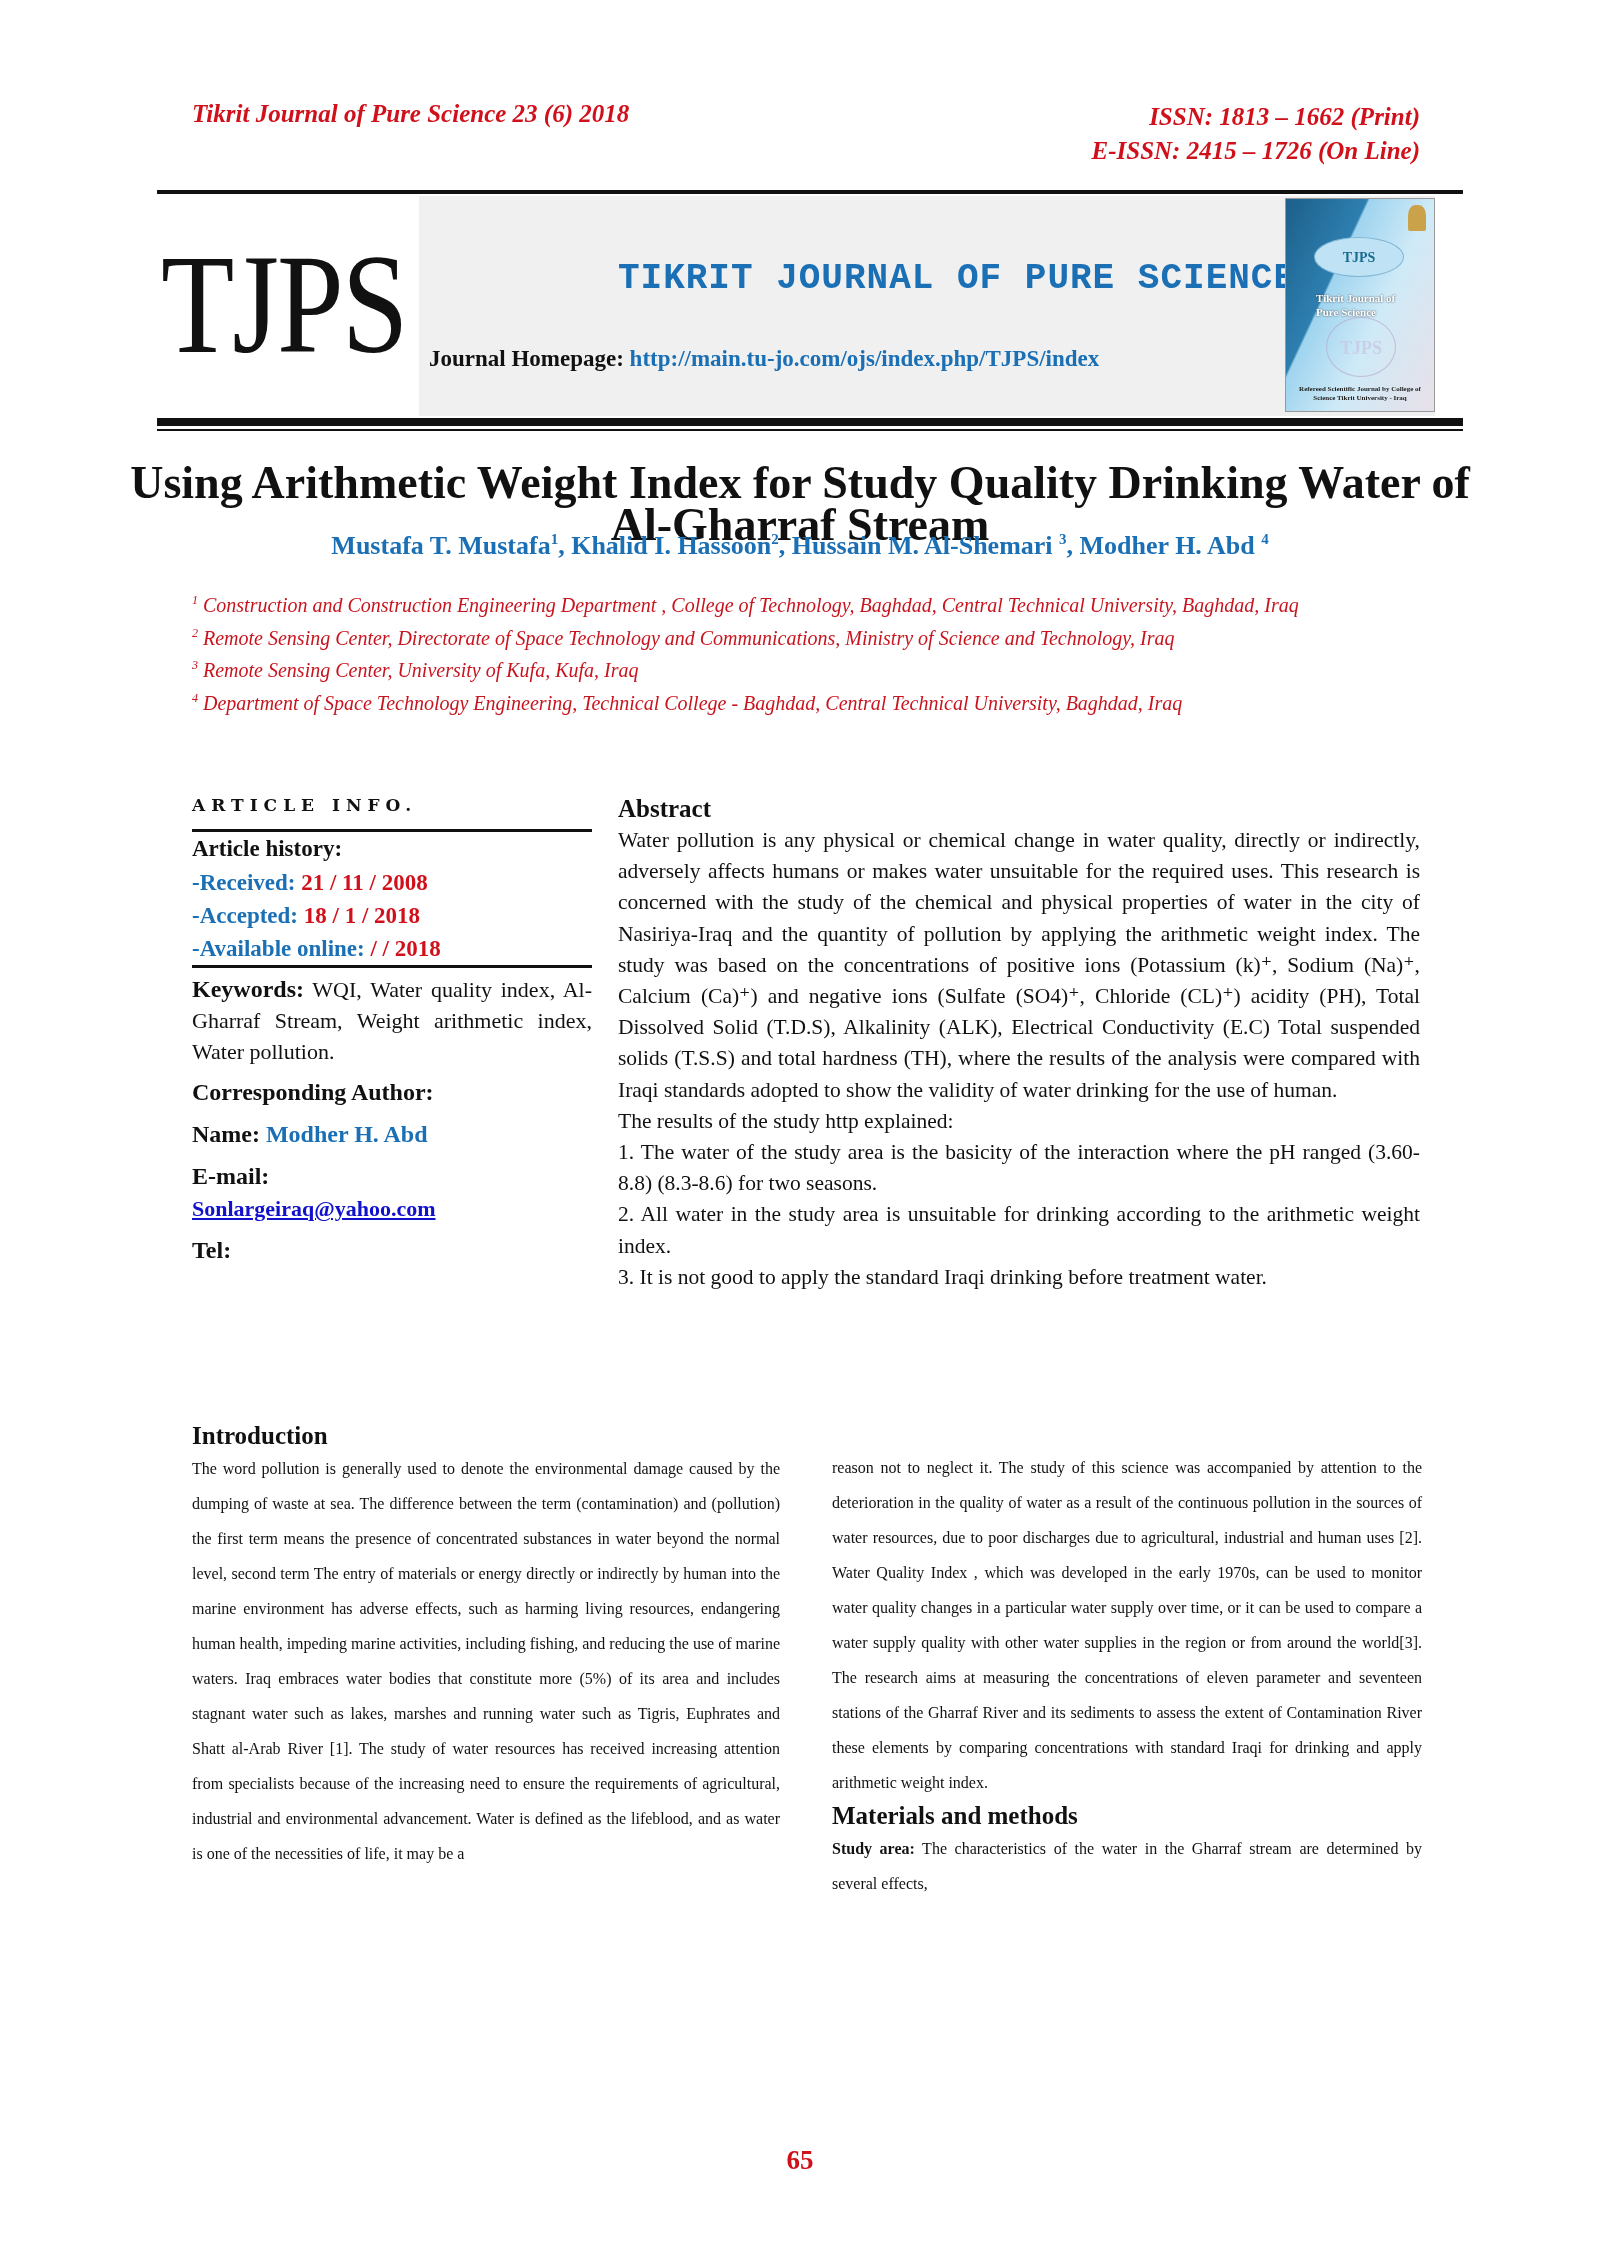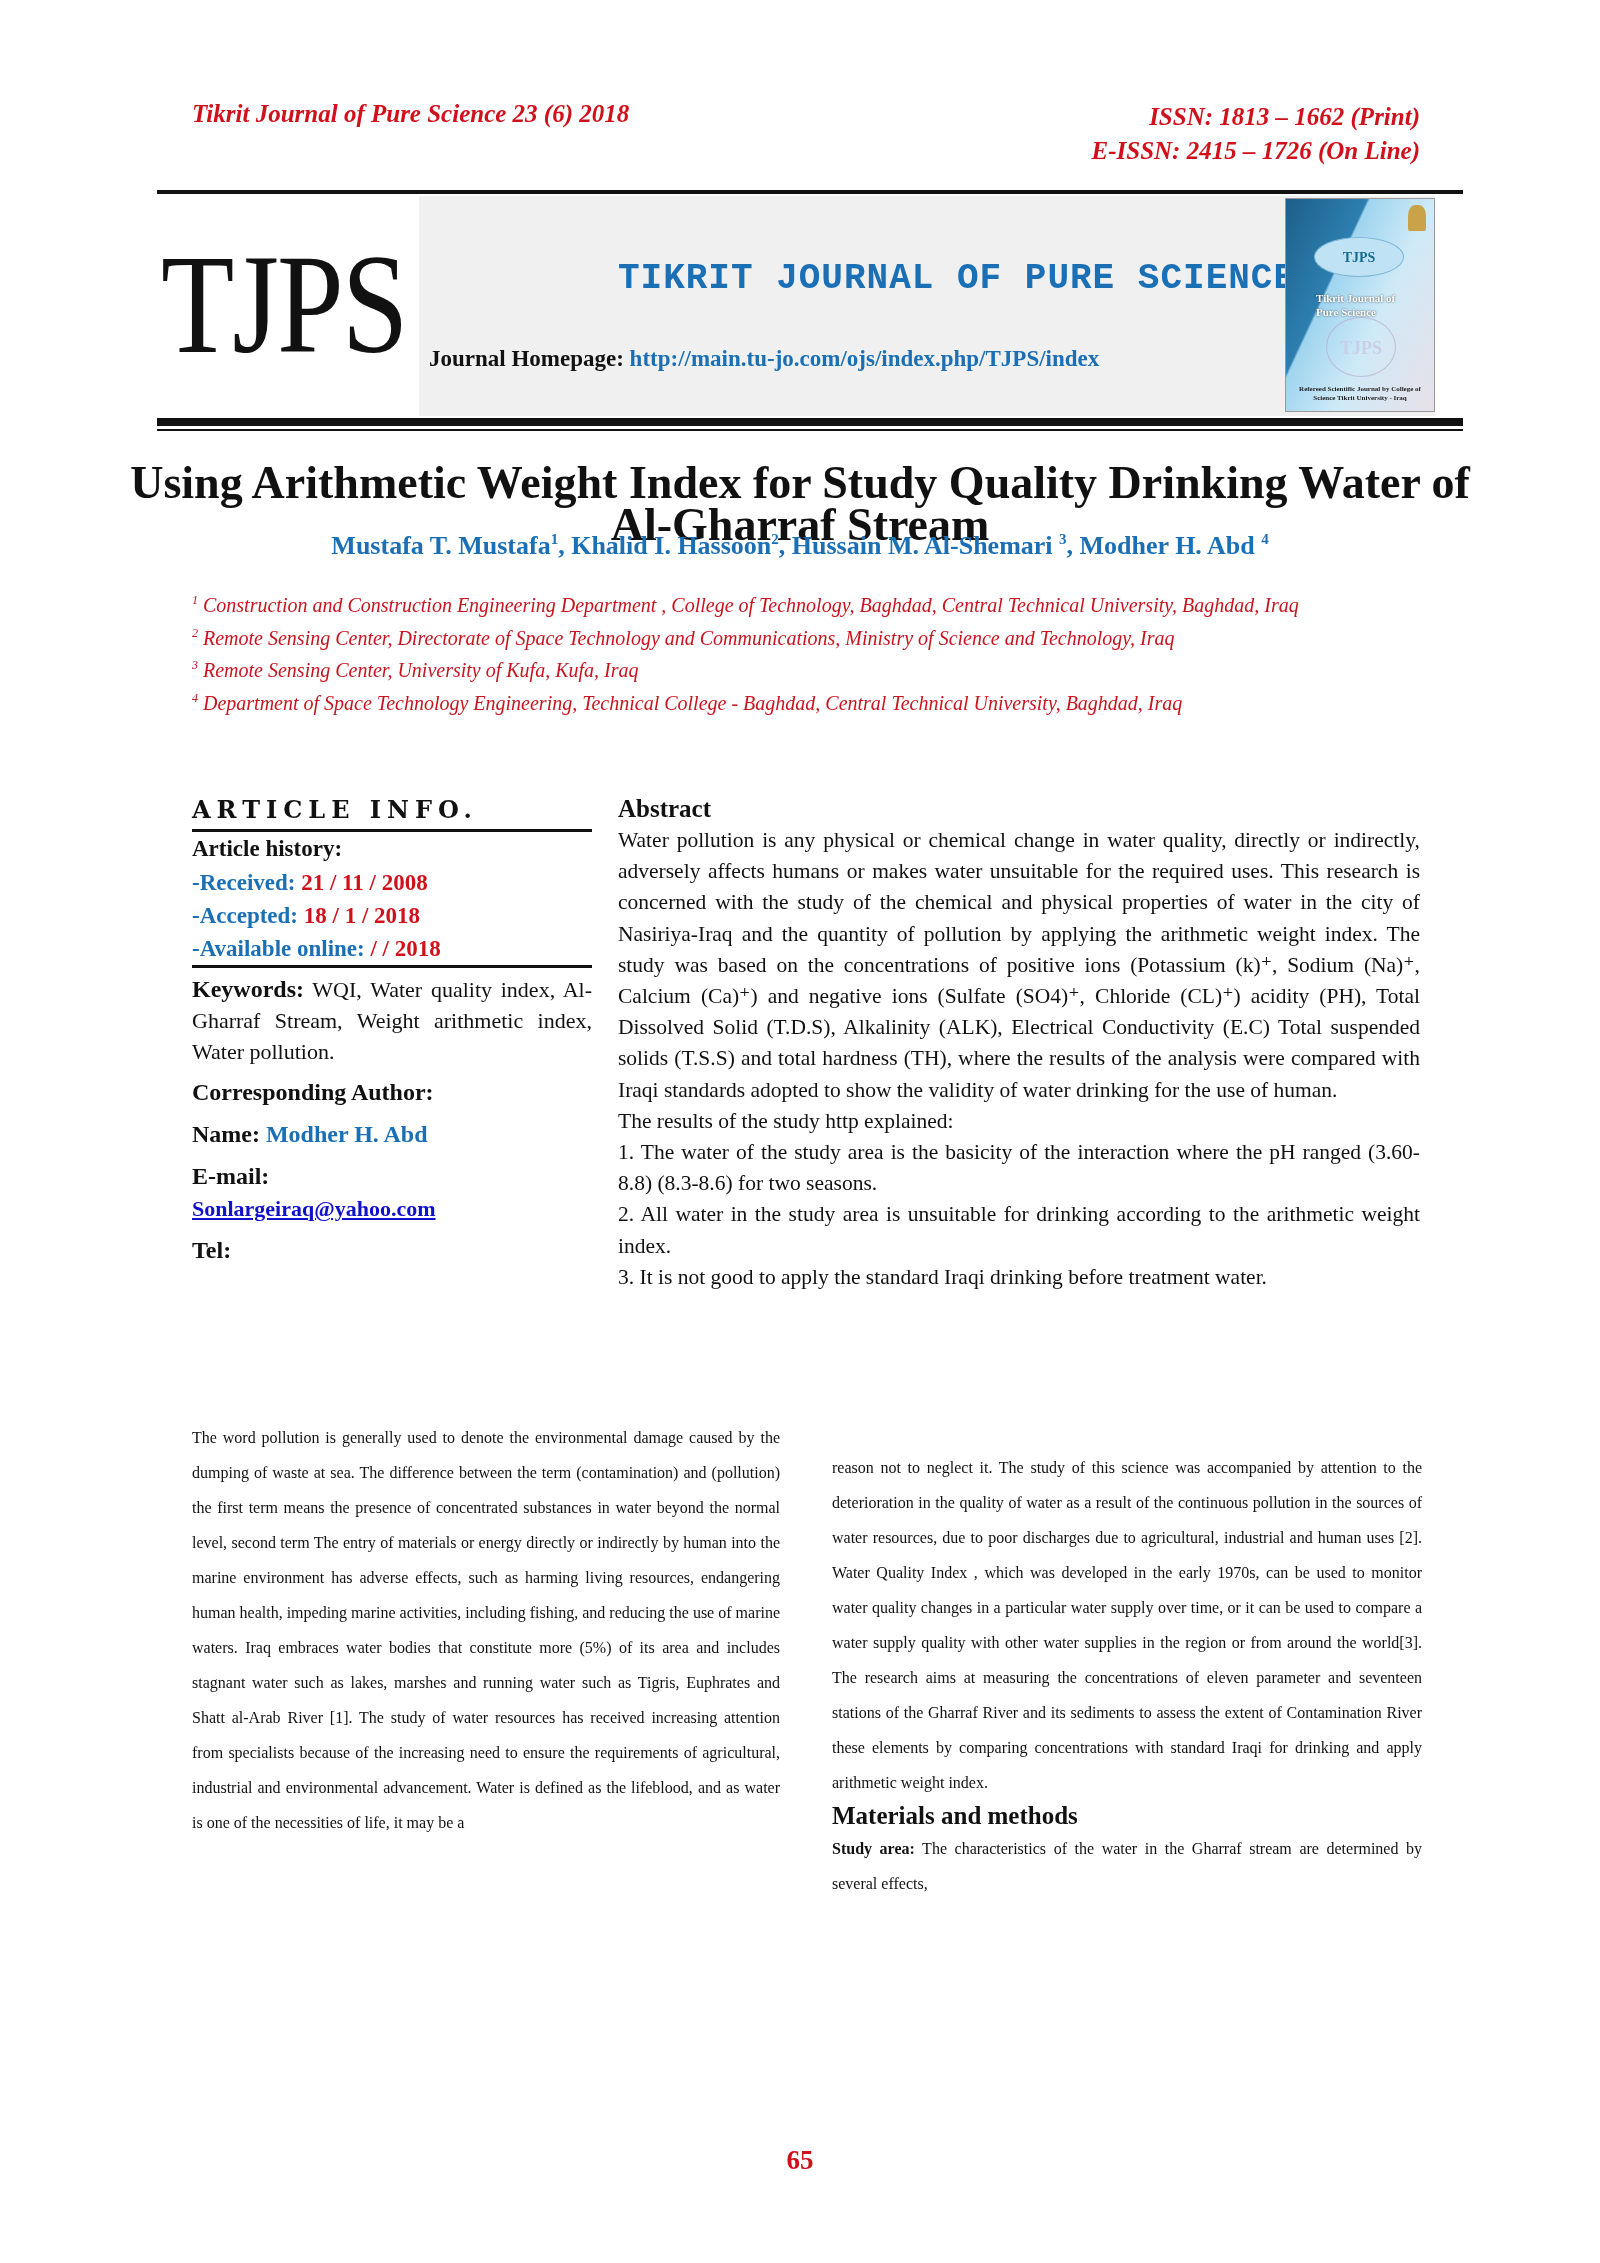--- a/index.html
+++ b/index.html
@@ -33,21 +33,21 @@
 
   
   .title { left: 0; width: 1600px; top: 462px; text-align: center; font-size: 46px; font-weight: bold; line-height: 42px; color: #111; }
   .authors { left: 0; width: 1600px; top: 531px; text-align: center; font-size: 26px; font-weight: bold; color: #1a6fb5; }
   .authors sup { font-size: 15px; }
   .affils { left: 192px; width: 1240px; top: 586px; font-size: 20px; font-style: italic; color: #c8141e; line-height: 28px; }
   .affils sup { font-size: 12px; }
 
   
   .info { left: 192px; top: 795px; width: 400px; }
-  .info .heading { font-family: "DejaVu Serif", serif; font-weight: bold; font-size: 24px; letter-spacing: 6px; color: #111; height: 34px; }
+  .info .heading { font-family: "DejaVu Serif", serif; font-weight: bold; font-size: 17px; letter-spacing: 6px; color: #111; height: 34px; }
   .info .rule { height: 3px; background: #111; margin: 0; }
   .info .hist-title { font-size: 23px; font-weight: bold; line-height: 34px; }
   .info .hist-row { font-size: 23px; font-weight: bold; line-height: 33px; color: #1a6fb5; }
   .info .hist-row .date { color: #d0101a; }
   .info .kw { font-size: 22px; line-height: 31px; text-align: justify; margin-top: 6px; }
   .info .kw b { font-size: 24px; }
   .info .lbl { font-size: 24px; font-weight: bold; line-height: 34px; margin-top: 8px; }
   .info .lbl .val { color: #1a6fb5; }
   .info .email { font-size: 22px; font-weight: bold; color: #1111cc; text-decoration: underline; line-height: 32px; }
 
@@ -138,20 +138,21 @@
 <div class="abs abstract">
   <h2>Abstract</h2>
   <p>Water pollution is any physical or chemical change in water quality, directly or indirectly, adversely affects humans or makes water unsuitable for the required uses. This research is concerned with the study of the chemical and physical properties of water in the city of Nasiriya-Iraq and the quantity of pollution by applying the arithmetic weight index. The study was based on the concentrations of positive ions (Potassium (k)⁺, Sodium (Na)⁺, Calcium (Ca)⁺) and negative ions (Sulfate (SO4)⁺, Chloride (CL)⁺) acidity (PH), Total Dissolved Solid (T.D.S), Alkalinity (ALK), Electrical Conductivity (E.C) Total suspended solids (T.S.S) and total hardness (TH), where the results of the analysis were compared with Iraqi standards adopted to show the validity of water drinking for the use of human.</p>
   <span class="line">The results of the study http explained:</span>
   <p>1. The water of the study area is the basicity of the interaction where the pH ranged (3.60-8.8) (8.3-8.6) for two seasons.</p>
   <p>2. All water in the study area is unsuitable for drinking according to the arithmetic weight index.</p>
   <p>3. It is not good to apply the standard Iraqi drinking   before treatment water.</p>
 </div>
 
 <div class="abs col col-left">
+  <h2>Introduction</h2>
   <p>The word pollution is generally used to denote the environmental damage caused by the dumping of waste at sea. The difference between the term (contamination) and (pollution) the first term means the presence of concentrated substances in water beyond the normal level, second term The entry of materials or energy directly or indirectly by human into the marine environment has adverse effects, such as harming living resources, endangering human health, impeding marine activities, including fishing, and reducing the use of marine waters. Iraq embraces water bodies that constitute more (5%) of its area and includes stagnant water such as lakes, marshes and running water such as Tigris, Euphrates and Shatt al-Arab River [1]. The study of water resources has received increasing attention from specialists because of the increasing need to ensure the requirements of agricultural, industrial and environmental advancement. Water is defined as the lifeblood, and as water is one of the necessities of life, it may be a</p>
 </div>
 
 <div class="abs col col-right">
   <p>reason not to neglect it. The study of this science was accompanied by attention to the deterioration in the quality of water as a result of the continuous pollution in the sources of water resources, due to poor discharges due to agricultural, industrial and human uses [2]. Water Quality Index , which was developed in the early 1970s, can be used to monitor water quality changes in a particular water supply over time, or it can be used to compare a water supply quality with other water  supplies in the region or from around the world[3]. The research aims at measuring the concentrations of eleven parameter and seventeen stations of the Gharraf River and its sediments to assess the extent of Contamination River these elements by comparing concentrations  with standard Iraqi for drinking and apply arithmetic weight index.</p>
   <h2>Materials and methods</h2>
   <p><b class="inline">Study area:</b><span> The characteristics of the water in the Gharraf stream are determined by several effects,</span></p>
 </div>
 
 <div class="abs page-number">65</div>

